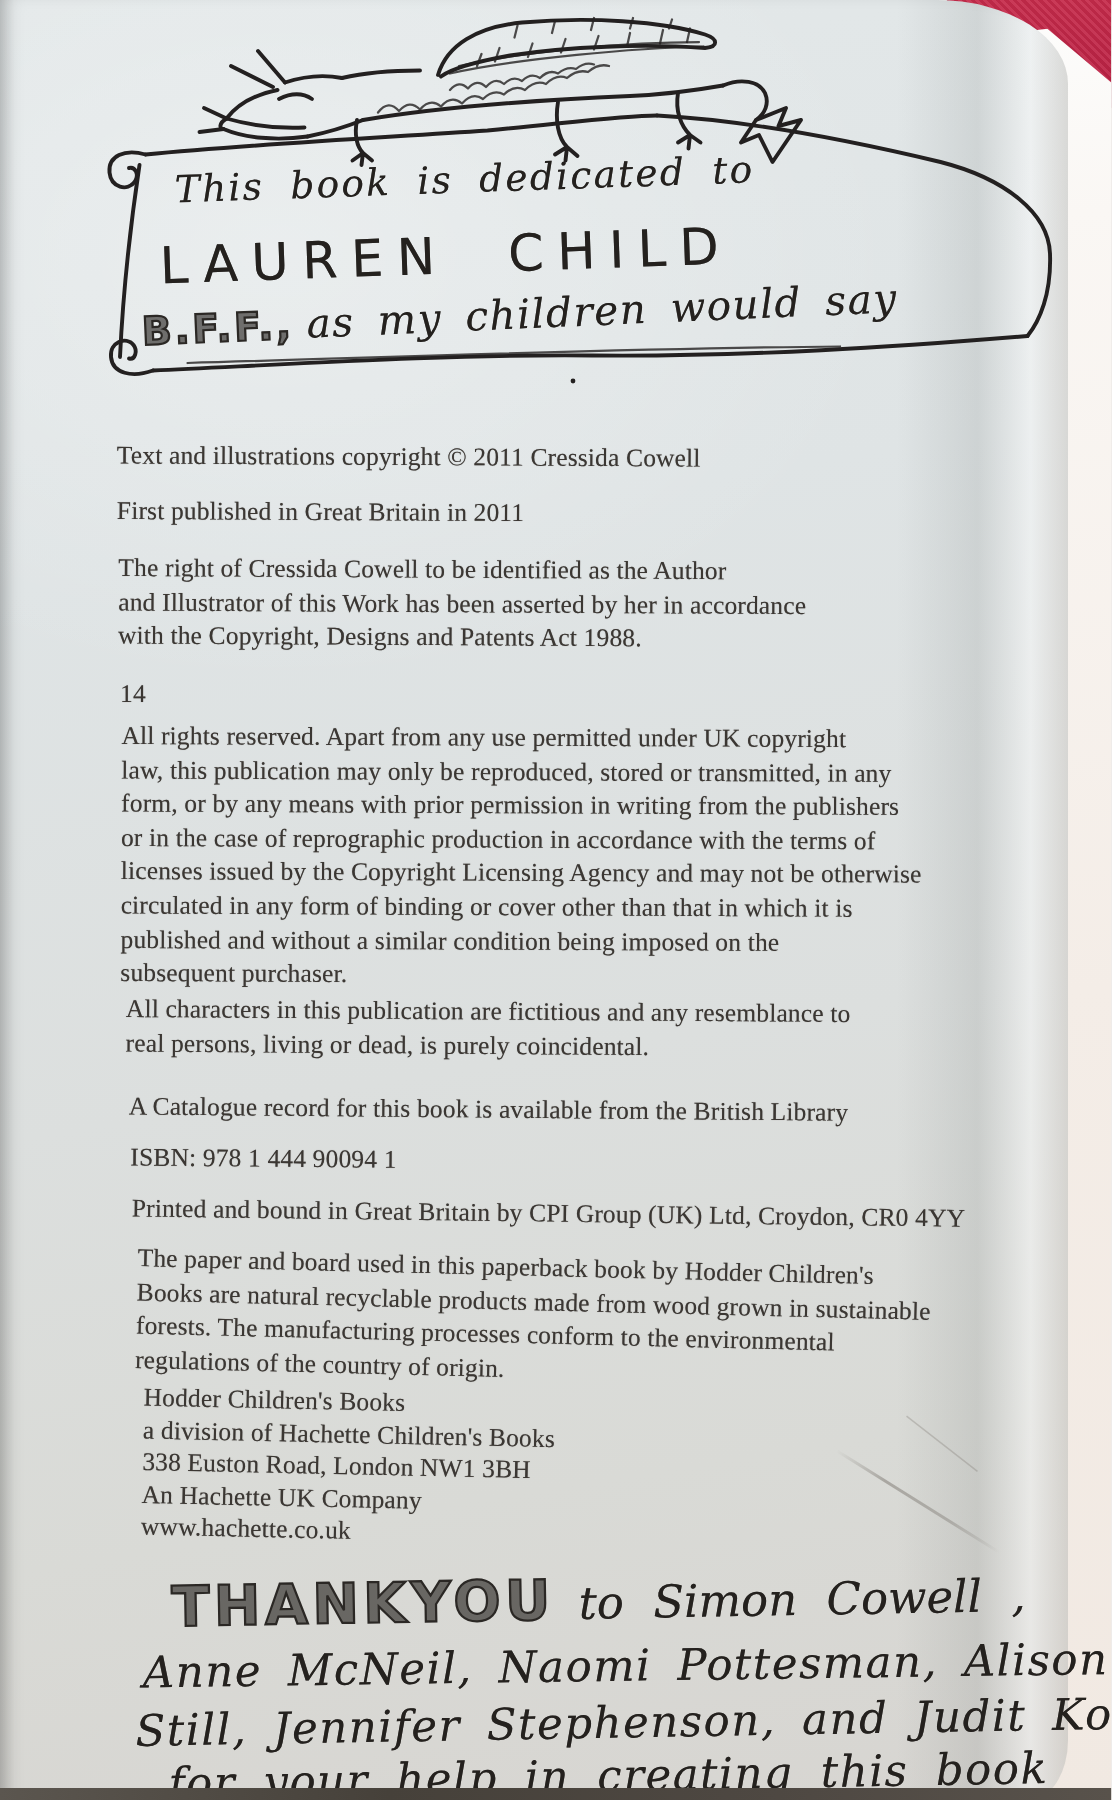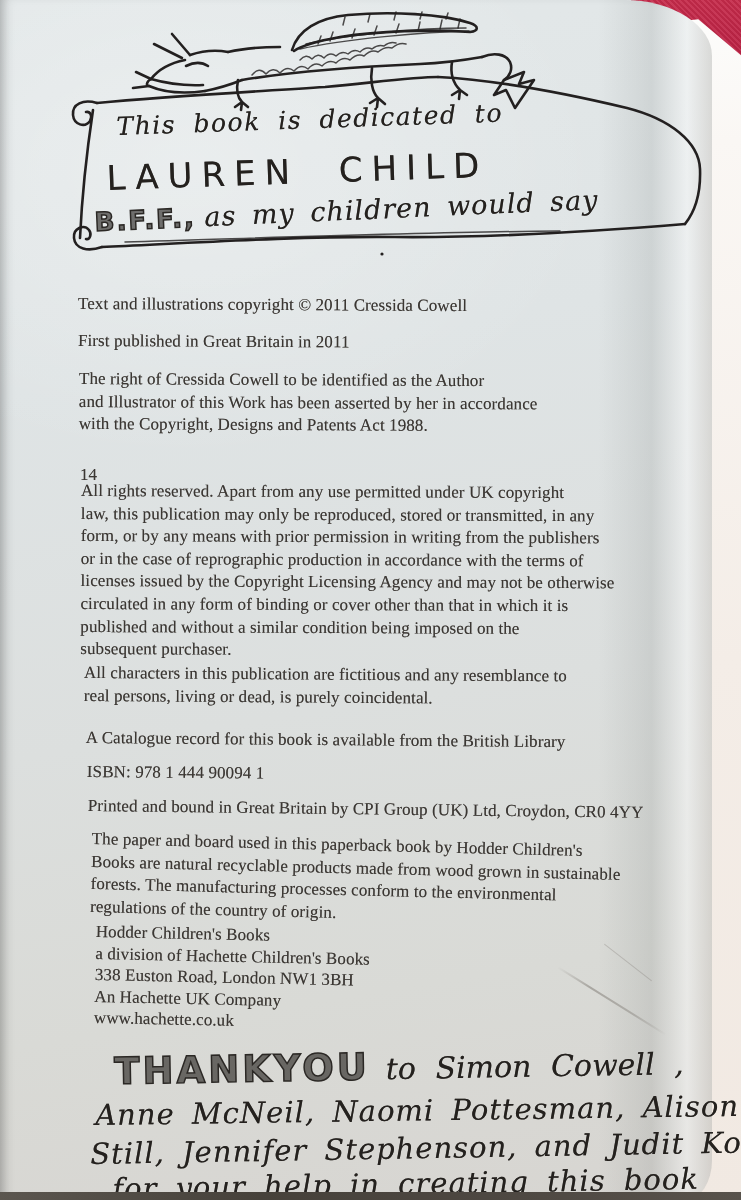--- a/index.html
+++ b/index.html
@@ -121,21 +121,21 @@
     <div class="ink" style="left:94px;top:206px;font-size:27px;transform:rotate(-2.5deg);">
       <span class="hollow" style="font-size:26px;letter-spacing:2px;">B.F.F.,</span>
       <span style="letter-spacing:1px;word-spacing:6px;">as my children would say</span>
     </div>
 
     <div class="print" style="left:78px;top:293px;transform:rotate(0.3deg);">Text and illustrations copyright © 2011 Cressida Cowell</div>
     <div class="print" style="left:78px;top:330px;transform:rotate(0.3deg);">First published in Great Britain in 2011</div>
     <div class="print" style="left:79px;top:368px;transform:rotate(0.3deg);">The right of Cressida Cowell to be identified as the Author
 and Illustrator of this Work has been asserted by her in accordance
 with the Copyright, Designs and Patents Act 1988.</div>
-    <div class="print" style="left:80px;top:452px;margin-top:12px;">14</div>
+    <div class="print" style="left:80px;top:452px;">14</div>
     <div class="print" style="left:81px;top:480px;transform:rotate(0.25deg);">All rights reserved. Apart from any use permitted under UK copyright
 law, this publication may only be reproduced, stored or transmitted, in any
 form, or by any means with prior permission in writing from the publishers
 or in the case of reprographic production in accordance with the terms of
 licenses issued by the Copyright Licensing Agency and may not be otherwise
 circulated in any form of binding or cover other than that in which it is
 published and without a similar condition being imposed on the
 subsequent purchaser.</div>
     <div class="print" style="left:84px;top:662px;transform:rotate(0.4deg);">All characters in this publication are fictitious and any resemblance to
 real persons, living or dead, is purely coincidental.</div>

